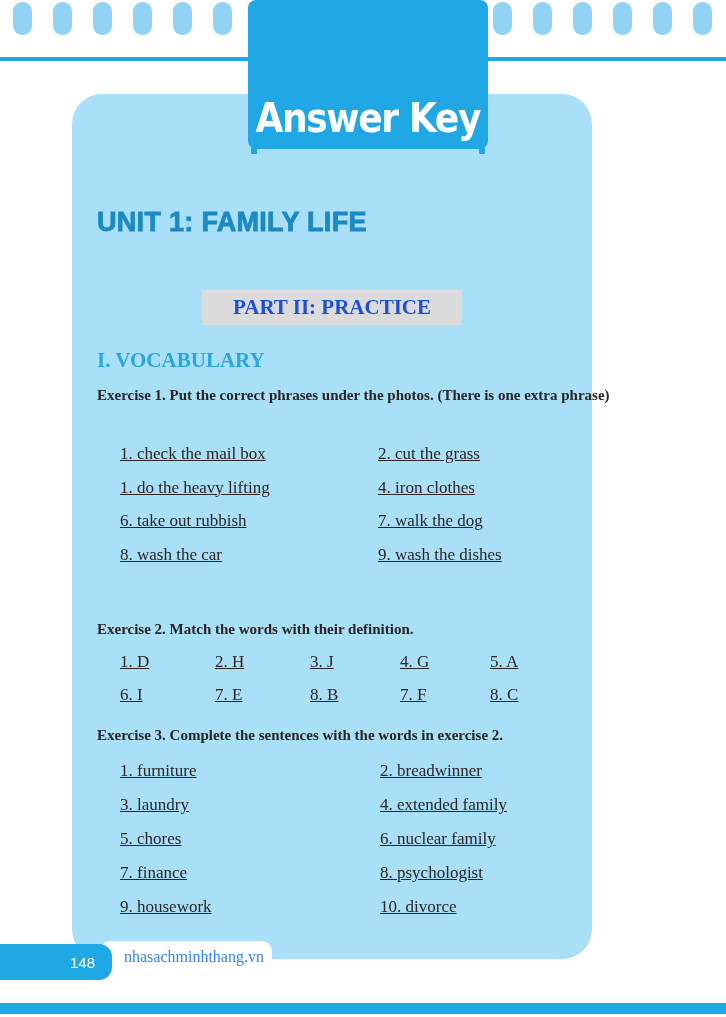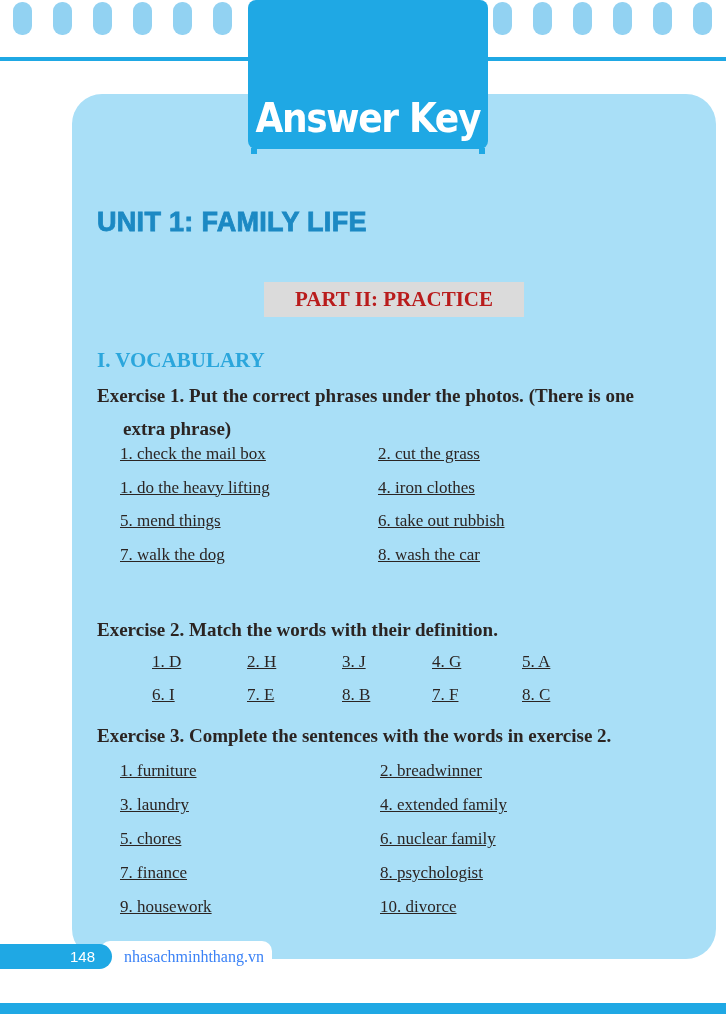--- a/index.html
+++ b/index.html
@@ -16,49 +16,49 @@
   .banner { position:absolute; left:248px; top:0; width:240px; height:149px; background:#1fa8e4;
             z-index:3; display:flex; align-items:flex-end; justify-content:center;border-radius:8px; }
   .banner::before, .banner::after { content:""; position:absolute; bottom:-5px; width:6px; height:6px; background:#1fa8e4; }
   .banner::before { left:3px; }
   .banner::after { right:3px; }
   .banner-title { display:inline-block; color:#ffffff; font-family:"DejaVu Sans", sans-serif; font-weight:bold;
                   font-size:40px; letter-spacing:-1.5px; transform:scaleX(.9); transform-origin:center bottom;
                   margin-bottom:8px; white-space:nowrap; }
 
   
-  .card { position:absolute; left:72px; top:94px; width:644px; height:865px; background:#a9dff7;
+  .card { position:absolute; left:72px; top:94px; width:520px; height:865px; background:#a9dff7;
           border-radius:30px; z-index:2; }
 
   .unit-title { position:absolute; left:25px; top:113px; font-family:"Liberation Sans", sans-serif;
                 font-weight:bold; font-size:27px; letter-spacing:.3px; color:#1c89c3;
                 -webkit-text-stroke:.8px #1c89c3; white-space:nowrap; }
 
-  .part-badge { position:absolute; top:188px; left:50%; transform:translateX(-50%);
-                background:#dbdbdb; color:#b91c1c; font-weight:bold; font-size:21px;
+  .part-badge { position:absolute; top:196px; left:50%; transform:translateX(-50%);
+                background:#dbdbdb; color:#1d4ed8; font-weight:bold; font-size:21px;
                 padding:5px 31px; white-space:nowrap; }
 
   .section-title { position:absolute; left:25px; top:254px; font-weight:bold; font-size:21px;
                    color:#2ba6dc; white-space:nowrap; }
 
-  .ex-heading { position:absolute; left:25px; font-weight:bold; font-size:19px; color:#2b2422; line-height:33px; }
+  .ex-heading { position:absolute; left:25px; font-weight:bold; font-size:15px; color:#2b2422; line-height:33px; }
   .ex1-heading { top:285px; width:537px; text-align:justify; padding-left:26px; text-indent:-26px; }
   .ex2-heading { top:519px; white-space:nowrap; }
   .ex3-heading { top:625px; white-space:nowrap; }
 
   .answer-list { position:absolute; left:48px; width:522px; display:grid; font-size:17px; color:#2b2422;text-decoration:underline; }
   .ex1-list { top:343px; grid-template-columns:258px 1fr; line-height:33.5px; }
-  .ex2-list { top:551px; grid-template-columns:95px 95px 90px 90px 1fr; line-height:33px;margin-left:32px; }
+  .ex2-list { top:551px; grid-template-columns:95px 95px 90px 90px 1fr; line-height:33px; }
   .ex3-list { top:660px; grid-template-columns:260px 1fr; line-height:34px; }
 
   
   .footer-white { position:absolute; left:100px; top:941px; width:172px; height:31px; background:#ffffff;
                   border-radius:10px; z-index:3; display:flex; align-items:center; padding-left:24px; }
   .footer-website { color:#3b82f6; font-size:16px; white-space:nowrap; }
-  .footer-pill { position:absolute; left:0; top:944px; width:112px; height:25px; background:#1fa8e4;
+  .footer-pill { position:absolute; left:0; top:944px; width:112px; height:36px; background:#1fa8e4;
                  border-radius:0 13px 13px 0; z-index:4; display:flex; align-items:center;
                  justify-content:flex-end; padding-right:17px; }
   .footer-page-num { color:#ffffff; font-family:"Liberation Sans", sans-serif; font-size:15px; }
 
   .bottom-bar { position:absolute; left:0; top:1003px; width:726px; height:11px; background:#1fa8e4; }
 </style>
 </head>
 <body>
 
 <div class="page">
@@ -96,24 +96,24 @@
     <div class="part-badge">PART II: PRACTICE</div>
 
     <div class="section-title">I. VOCABULARY</div>
 
     <p class="ex-heading ex1-heading">Exercise 1. Put the correct phrases under the photos. (There is one extra phrase)</p>
     <div class="answer-list ex1-list">
       <span>1. check the mail box</span>
       <span>2. cut the grass</span>
       <span>1. do the heavy lifting</span>
       <span>4. iron clothes</span>
-      <span>5. mend things</span>
       <span>6. take out rubbish</span>
       <span>7. walk the dog</span>
       <span>8. wash the car</span>
+      <span>9. wash the dishes</span>
     </div>
 
     <p class="ex-heading ex2-heading">Exercise 2. Match the words with their definition.</p>
     <div class="answer-list ex2-list">
       <span>1. D</span>
       <span>2. H</span>
       <span>3. J</span>
       <span>4. G</span>
       <span>5. A</span>
       <span>6. I</span>

